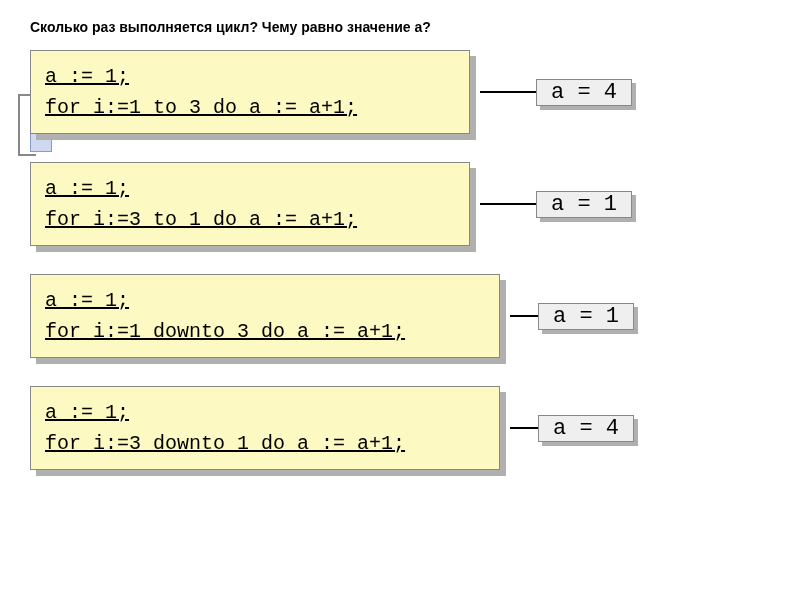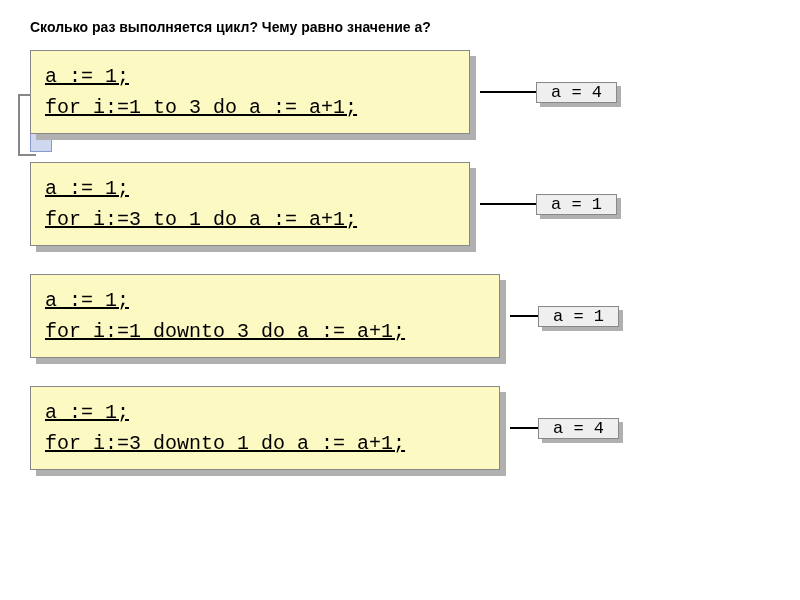--- a/index.html
+++ b/index.html
@@ -94,21 +94,21 @@
       width: 100%;
       height: 100%;
       background: #b0b0b0;
     }
     .answer-block {
       position: relative;
       background: #efefef;
       border: 1px solid #888;
       padding: 0 14px;
       font-family: "Courier New", monospace;
-      font-size: 17px;
+      font-size: 22px;
       color: #000;
       white-space: nowrap;
     }
   </style>
 </head>
 <body>
 
 <div class="question">Сколько раз выполняется цикл? Чему равно значение a?</div>
 
 <div class="bracket-decoration"></div>

